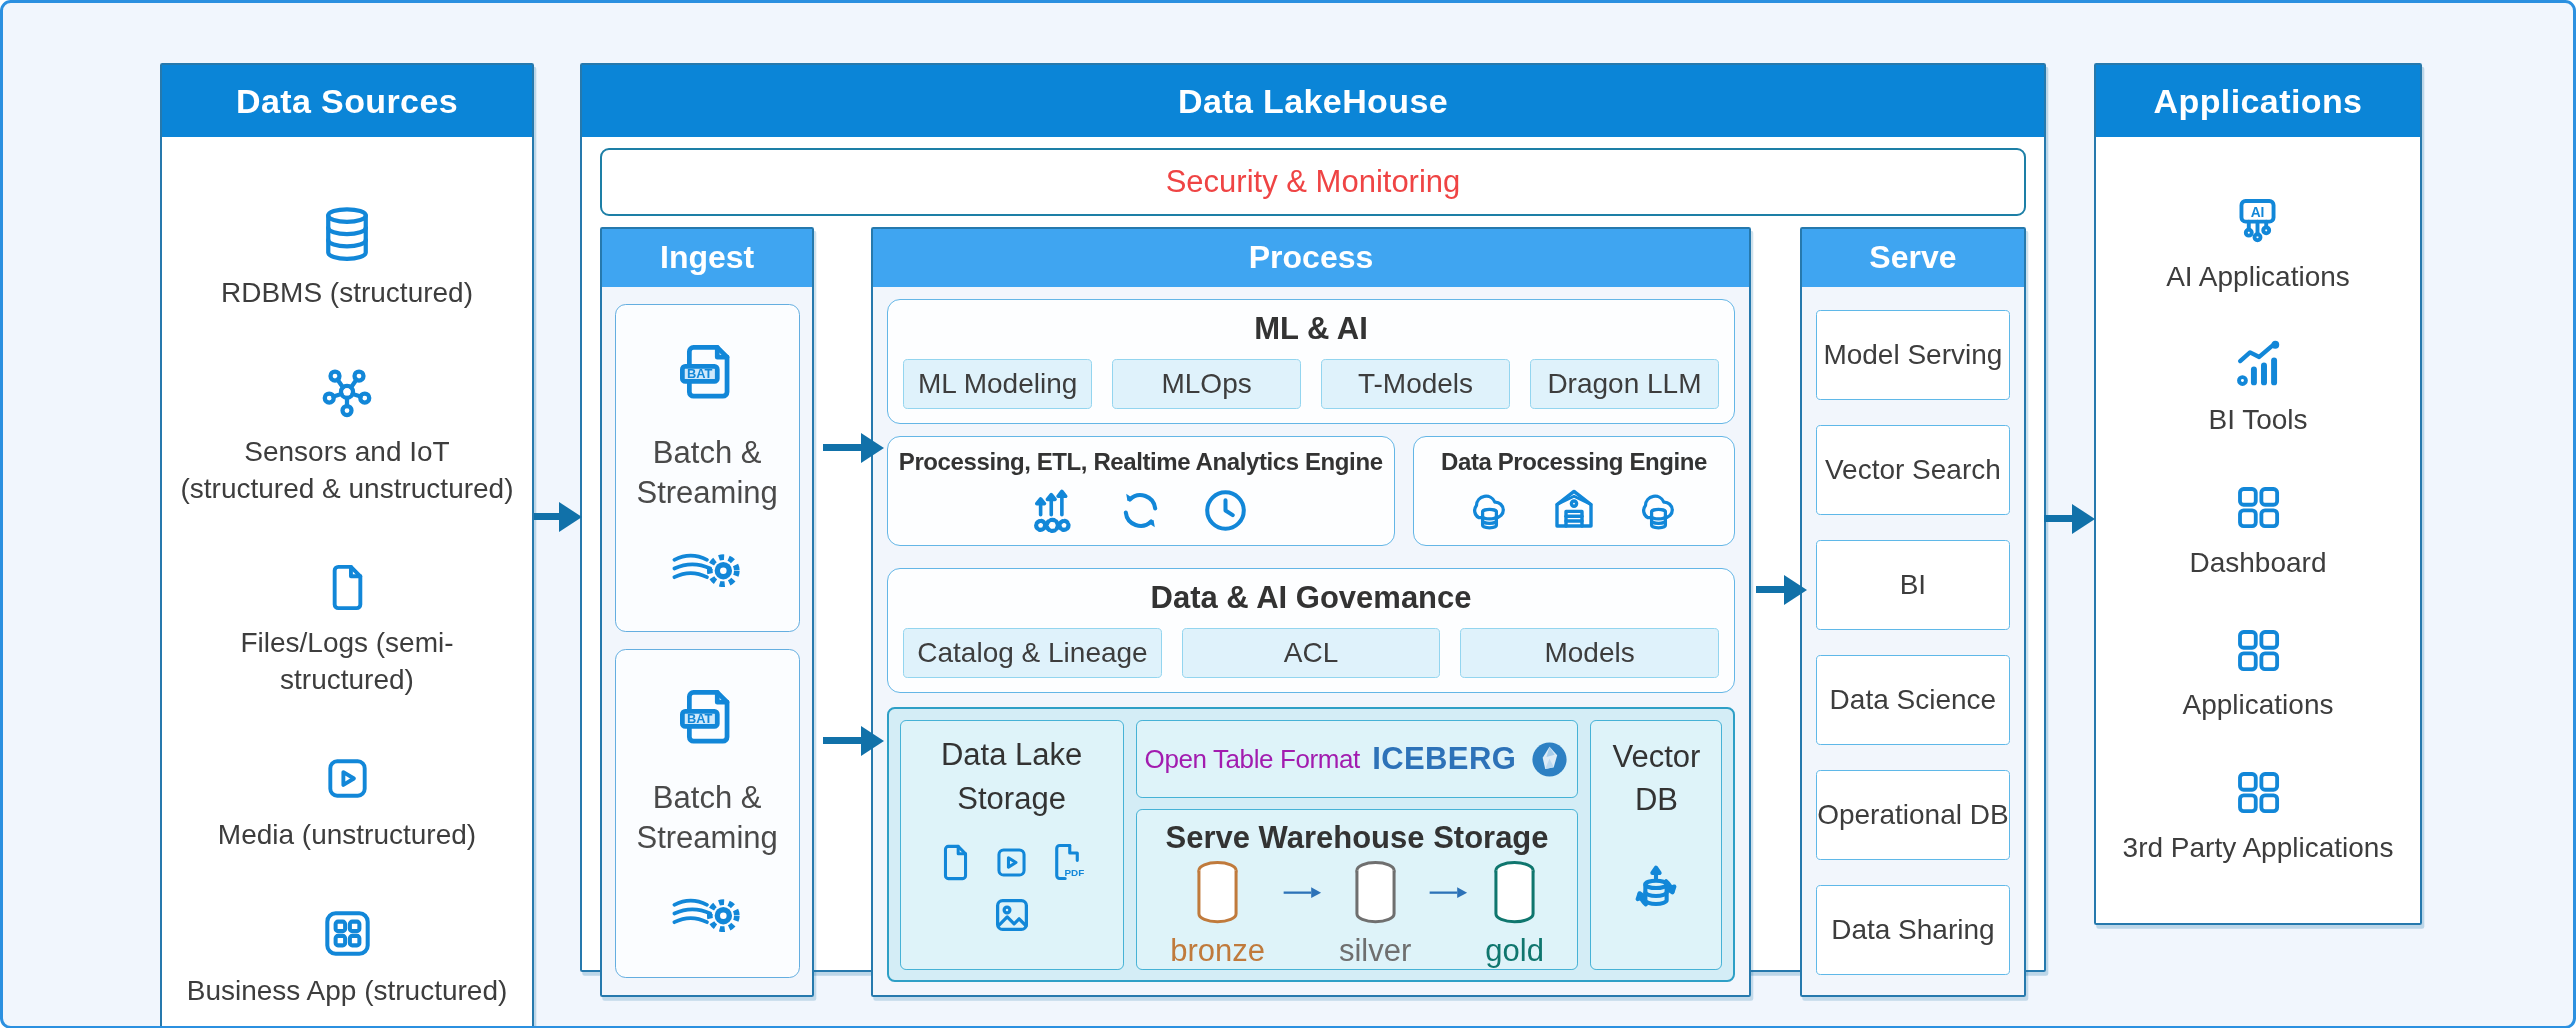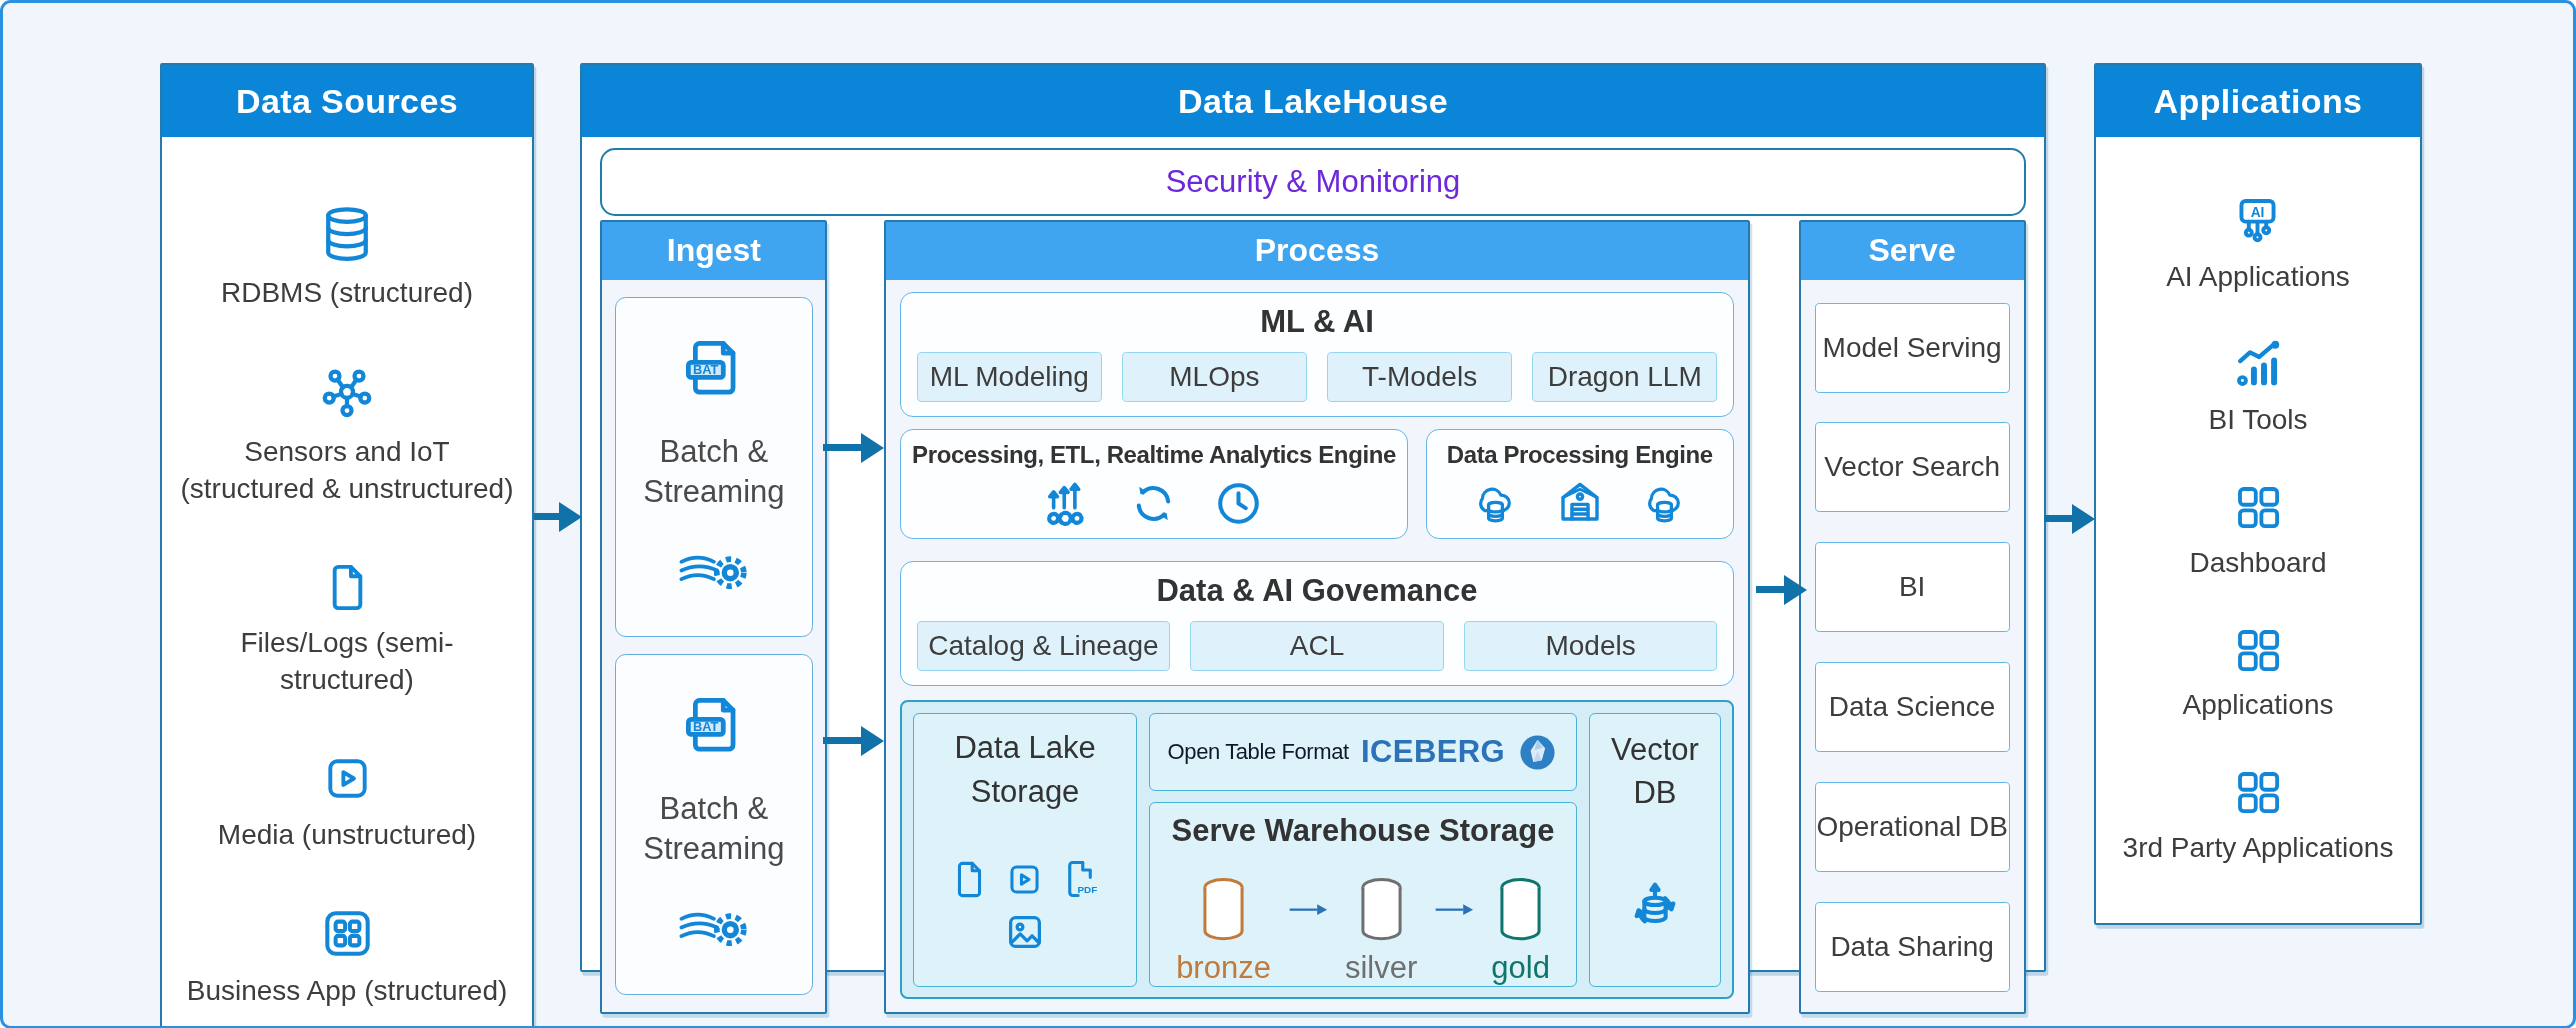--- a/index.html
+++ b/index.html
@@ -20,22 +20,22 @@
   .icon{stroke:#1287d8;fill:none;stroke-width:1.7;stroke-linecap:round;stroke-linejoin:round;}
   .icon text{stroke:none;fill:#1287d8;font-family:"Liberation Sans",sans-serif;font-weight:bold;}
 
   
   .arrow{position:absolute;height:31px;display:flex;align-items:center;}
   .arrow .shaft{flex:1;height:6.1px;background:#1171a9;}
   .arrow .head{width:0;height:0;border-left:23px solid #1171a9;border-top:15.3px solid transparent;border-bottom:15.3px solid transparent;}
 
   
   .lh-body{padding:10.7px 18.4px 14px;}
-  .security-bar{height:64px;flex:0 0 64px;border:2.3px solid #1d7fa6;border-radius:15px;background:#fff;
-                display:flex;align-items:center;justify-content:center;font-size:31px;color:#6d28d9;margin-bottom:4px;}
+  .security-bar{height:64px;flex:0 0 64px;border:2.3px solid #1d7fa6;border-radius:9px;background:#fff;
+                display:flex;align-items:center;justify-content:center;font-size:31px;color:#ef4444;margin-bottom:11px;}
   .cols{flex:1;display:flex;min-height:0;}
   .col{box-sizing:border-box;border:2.3px solid #2679ad;border-radius:2.3px;background:#f2f6fc;
        display:flex;flex-direction:column;box-shadow:2.3px 3.8px 0 rgba(30,120,170,0.22);}
   .col-header{height:58px;flex:0 0 58px;background:#3fa5f1;color:#fff;font-weight:bold;font-size:32px;
               display:flex;align-items:center;justify-content:center;}
   .col-ingest{width:227px;}
   .col-process{flex:1;margin:0 49px 0 57px;}
   .col-serve{width:227px;}
 
   
@@ -58,28 +58,28 @@
   .engine .ptitle{font-size:24px;letter-spacing:-0.4px;white-space:nowrap;margin-bottom:9.2px;}
   .engine-icons{display:flex;justify-content:center;align-items:center;gap:35px;}
   .eng-left{flex:1.62;}
   .eng-right{flex:1;}
   .gov{padding:10.7px 15.3px 14px;margin-bottom:14px;}
   .gov .ptitle{font-size:31px;margin-bottom:12.3px;}
 
   
   .storage{flex:1;border:2.3px solid #2e9fc6;border-radius:7.7px;background:#d4edf6;
            padding:10.7px;display:flex;gap:12.3px;min-height:0;box-sizing:border-box;}
-  .sbox{box-sizing:border-box;background:#def3f9;border:1.5px solid #46b2d6;border-radius:6.1px;gap:24px;}
+  .sbox{box-sizing:border-box;background:#def3f9;border:1.5px solid #46b2d6;border-radius:6.1px;}
   .dls{width:224px;display:flex;flex-direction:column;align-items:center;padding:12.3px 6.1px;}
   .dls .stitle{font-size:31px;color:#333;text-align:center;line-height:1.4;max-width:169px;margin-bottom:20px;}
   .dls-icons{display:flex;flex-direction:column;align-items:center;gap:7.7px;}
   .dls-row{display:flex;gap:12.3px;align-items:flex-end;}
   .storage-mid{flex:1;display:flex;flex-direction:column;gap:10.7px;min-width:0;}
   .otf{height:78px;flex:0 0 78px;display:flex;align-items:center;justify-content:center;gap:12.3px;padding:0 7.7px;}
-  .otf .lbl{font-size:22px;color:#0f172a;letter-spacing:-0.4px;white-space:nowrap;}
+  .otf .lbl{font-size:26px;color:#a21caf;letter-spacing:-0.4px;white-space:nowrap;}
   .otf .brand{font-size:31px;font-weight:800;color:#2d72b8;letter-spacing:0.4px;white-space:nowrap;}
   .dws{flex:1;display:flex;flex-direction:column;align-items:center;padding-top:10.7px;}
   .dws .stitle{font-size:31px;font-weight:bold;color:#333;}
   .tier-row{flex:1;display:flex;align-items:center;gap:17px;margin-top:3.1px;}
   .tier{display:flex;flex-direction:column;align-items:center;gap:6.1px;}
   .tier .tlbl{font-size:31px;}
   .tier-arrow{margin-bottom:43px;}
   .vdb{width:132px;display:flex;flex-direction:column;align-items:center;padding:14px 4.6px;}
   .vdb .stitle{font-size:31px;color:#333;text-align:center;line-height:1.4;}
   .vdb-icon-wrap{flex:1;display:flex;align-items:center;justify-content:center;}

